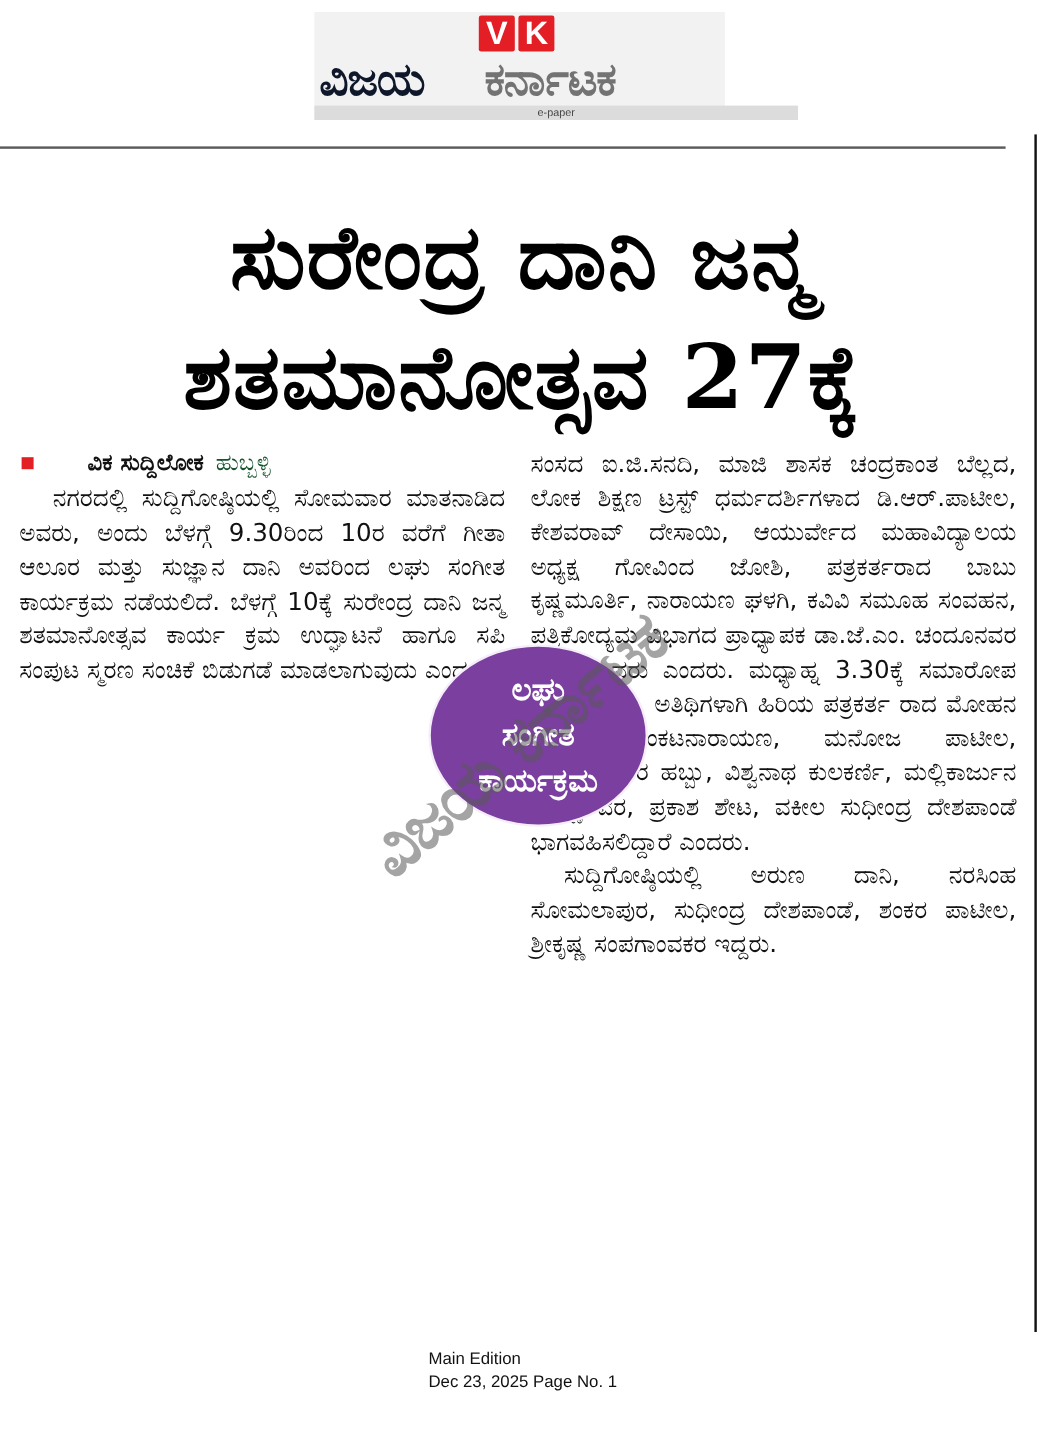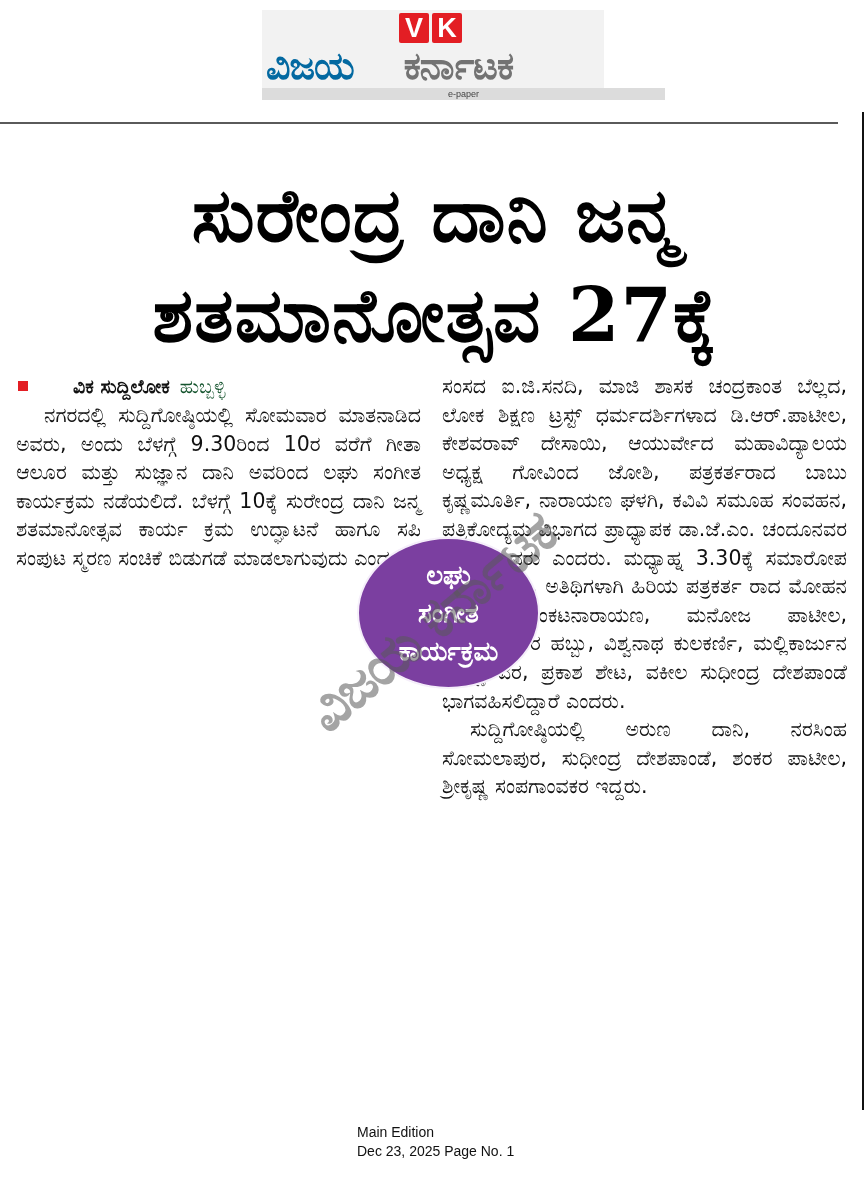--- a/index.html
+++ b/index.html
@@ -22,21 +22,21 @@
       display: inline-block; width: 30px; height: 30px; background: #e31e24;
       color: #fff; font-family: "Liberation Sans", sans-serif; font-weight: bold;
       font-size: 27px; line-height: 30px; text-align: center; border-radius: 2px;
     }
     .brand {
       position: absolute; left: 4px; top: 34px; width: 338px; height: 44px;
       display: flex; align-items: center; gap: 6px;
       font-family: "DejaVu Sans", sans-serif; font-weight: bold; font-size: 38px; line-height: 44px;
       letter-spacing: -1px; white-space: nowrap;
     }
-    .brand .red { color: #0369a1; }
+    .brand .red { color: #0f172a; }
     .brand .black { color: #737373; margin-left: 44px; }
     .epaper-bar {
       position: absolute; left: 0; top: 78px; width: 403px; height: 12px;
       background: #dcdcdc;
       font-family: "Liberation Sans", sans-serif; font-size: 9px; color: #444;
       text-align: center; line-height: 12px;
     }
 
     .rule-h {
       position: absolute; left: 0; top: 122px; width: 838px; height: 2px; background: #5a5a5a;

